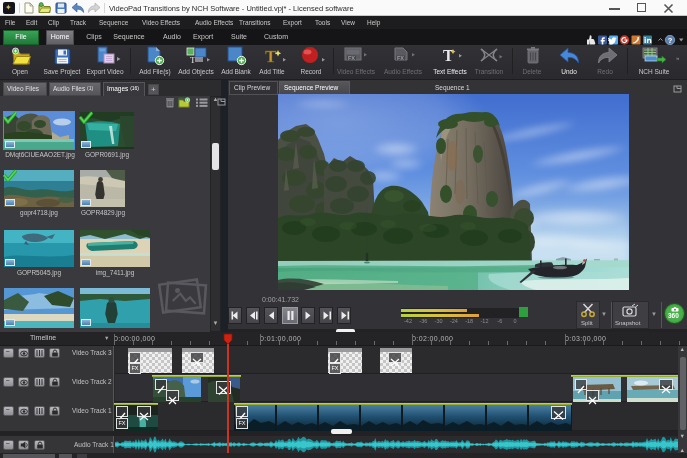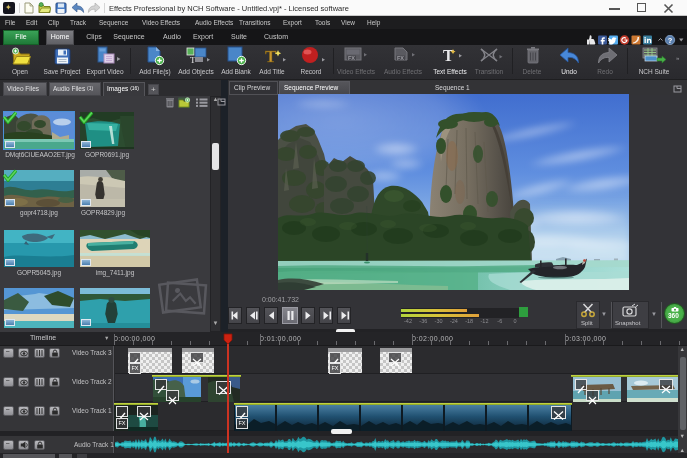--- a/index.html
+++ b/index.html
@@ -54,21 +54,21 @@
   </svg>
 
   <svg class="abs" style="left:71px;top:2px;" width="14" height="12" viewBox="0 0 14 12">
     <path d="M6,1 L1,5.5 L6,10 L6,7.2 C9,7 11,8 12.6,10.5 C12.6,6 10,4 6,3.8 Z" fill="#5b87c0" stroke="#38598a" stroke-width="0.6"></path>
   </svg>
 
   <svg class="abs" style="left:87px;top:2px;" width="14" height="12" viewBox="0 0 14 12">
     <path d="M8,1 L13,5.5 L8,10 L8,7.2 C5,7 3,8 1.4,10.5 C1.4,6 4,4 8,3.8 Z" fill="#d3d3d3" stroke="#a8a8a8" stroke-width="0.6"></path>
   </svg>
   <div class="abs" style="left:104px;top:3px;width:1px;height:10px;background:#d5d5d5;"></div>
-  <div class="t" style="left:109px;top:4px;font-size:7.5px;color:#2a2a2a;">Effects Professional by NCH Software - Untitled.vpj* - Licensed software</div>
+  <div class="t" style="left:109px;top:4px;font-size:7.5px;color:#2a2a2a;">VideoPad Transitions by NCH Software - Untitled.vpj* - Licensed software</div>
 
   <div class="abs" style="left:609px;top:8px;width:11px;height:1.5px;background:#555;"></div>
   <div class="abs" style="left:637px;top:3px;width:9px;height:9px;border:1.5px solid #555;box-sizing:border-box;"></div>
   <svg class="abs" style="left:663px;top:3px;" width="11" height="11" viewBox="0 0 11 11">
     <path d="M1.5,1.5 L9.5,9.5 M9.5,1.5 L1.5,9.5" stroke="#555" stroke-width="1.6"></path>
   </svg>
 </div>
 
 <div class="abs" style="left:0;top:16px;width:687px;height:13px;background:#1d1d1f;"></div>
 <div id="menubar">

